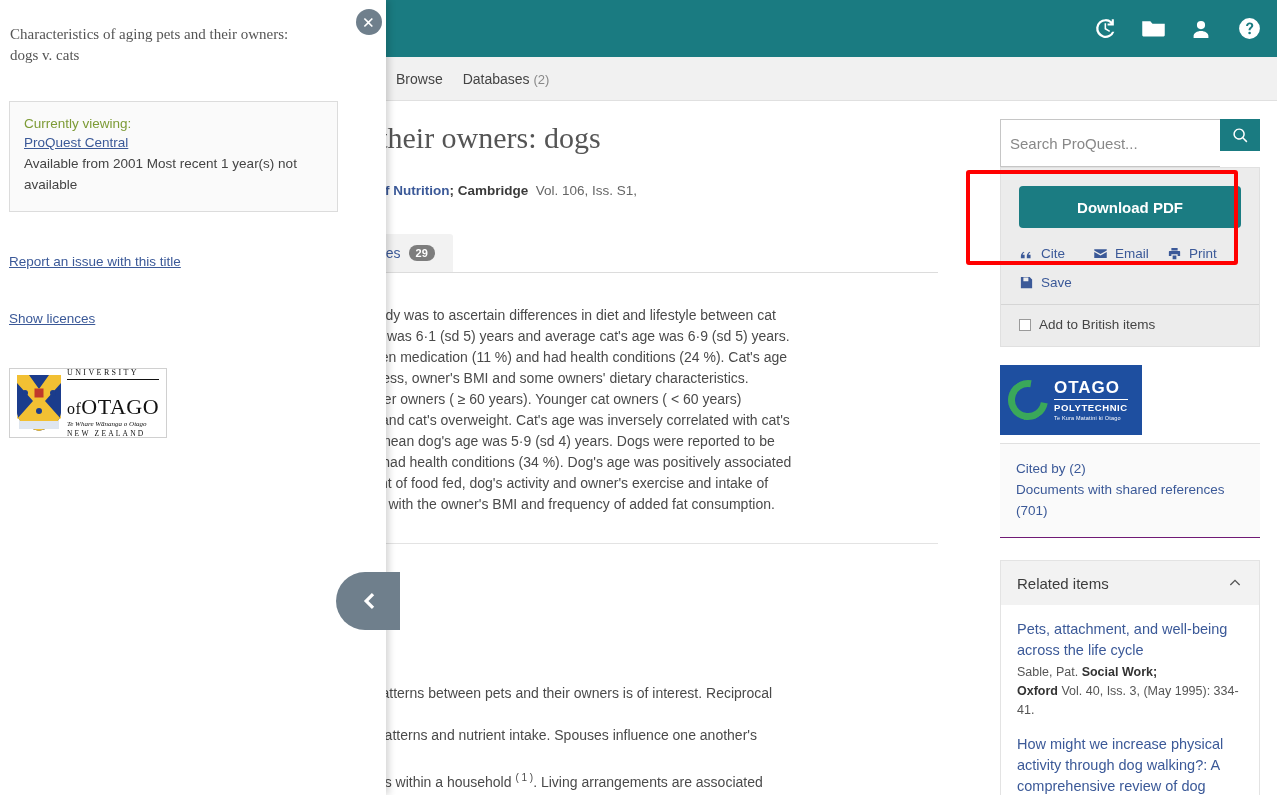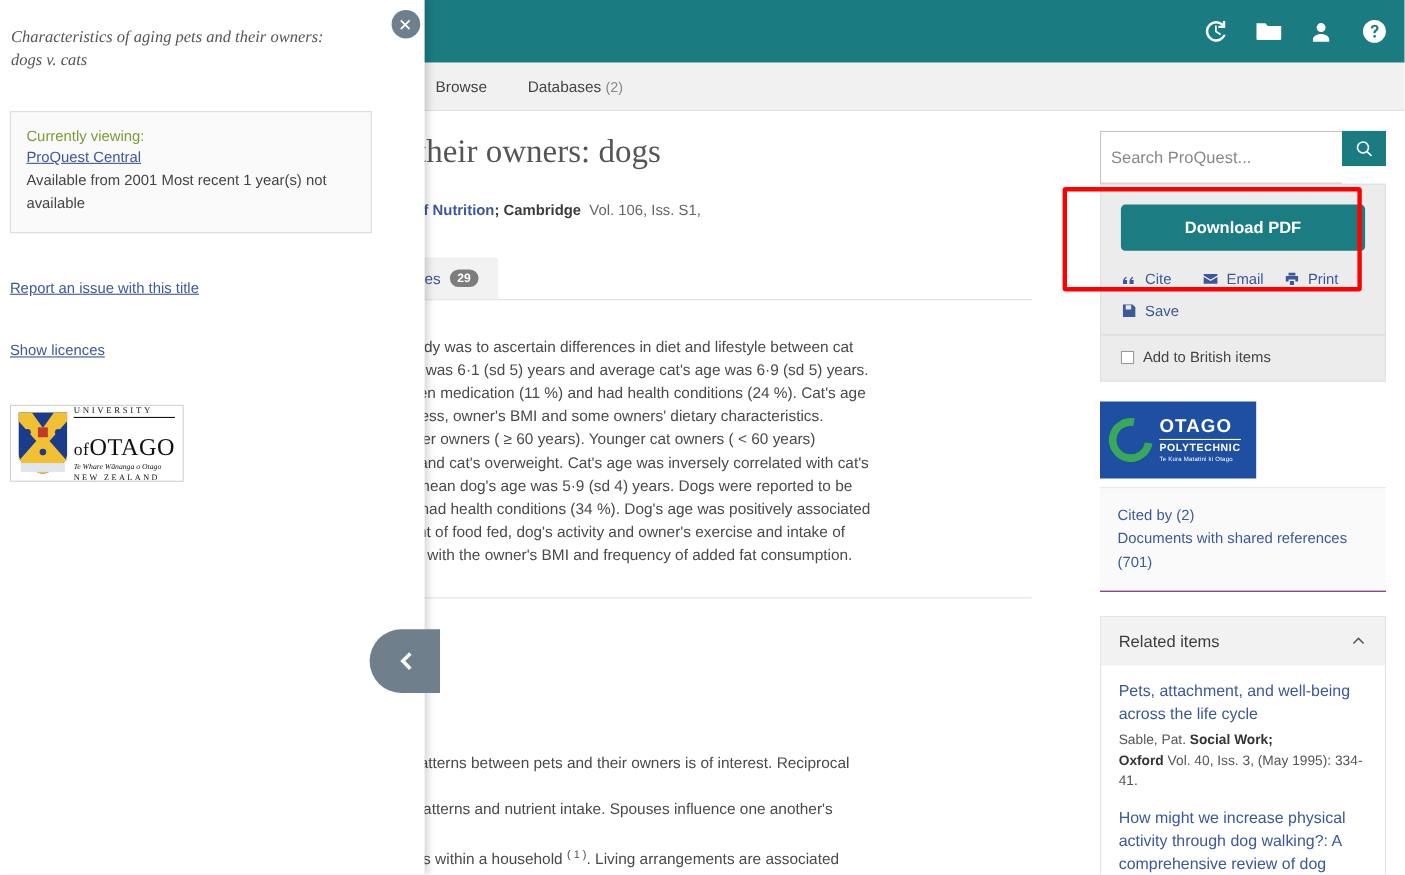--- a/index.html
+++ b/index.html
@@ -32,21 +32,21 @@
     justify-content: center; cursor: pointer;
   }
   .top-icons svg { fill: #ffffff; }
 
   .nav-bar {
     position: absolute; left: 0; top: 57px; width: 1277px; height: 44px;
     background: #f1f1f1; border-bottom: 1px solid #e0e0e0;
   }
   .nav-items {
     position: absolute; left: 396px; top: 0; height: 44px;
-    display: flex; align-items: center; gap: 37px;
+    display: flex; align-items: center; gap: 20px;
     font-size: 14px; color: #444;
   }
   .nav-items .nav-link { cursor: pointer; }
   .nav-count { color: #888; font-size: 13px; }
 
   .content-area {
     position: absolute; left: 0; top: 101px; width: 1277px; bottom: 0;
     background: #fff;
   }
 
@@ -193,21 +193,21 @@
   }
 
   
   .overlay {
     position: absolute; left: 0; top: 0; width: 386px; height: 795px;
     background: #ffffff; box-shadow: 3px 0 7px rgba(0,0,0,.17);
     padding: 0 0 0 0;
   }
   .ov-title {
     font-family: "Liberation Serif", serif;
-    font-style: italic; font-size: 15px; color: #555;
+    font-size: 15px; color: #555;
     line-height: 21px; padding: 24px 70px 0 10px;
   }
   .close-btn {
     position: absolute; left: 356px; top: 9px; width: 26px; height: 26px;
     border-radius: 50%; background: #6f7f8c; border: none; cursor: pointer;
     display: flex; align-items: center; justify-content: center;
   }
   .close-btn svg { fill: #fff; }
 
   .avail-box {

